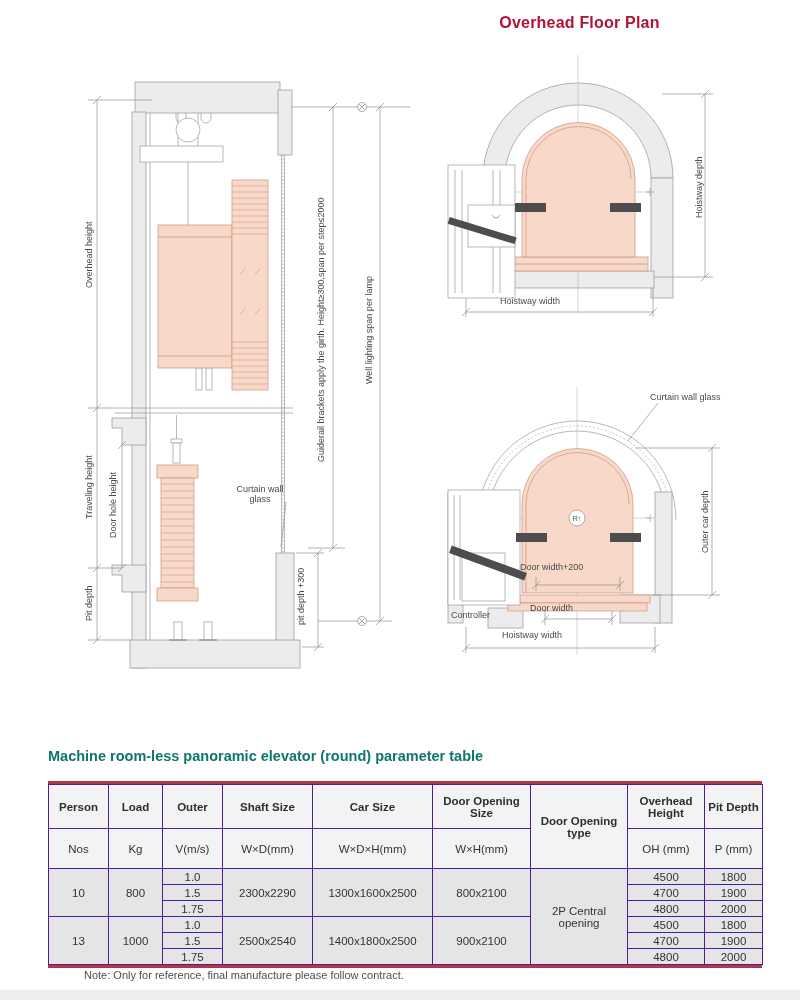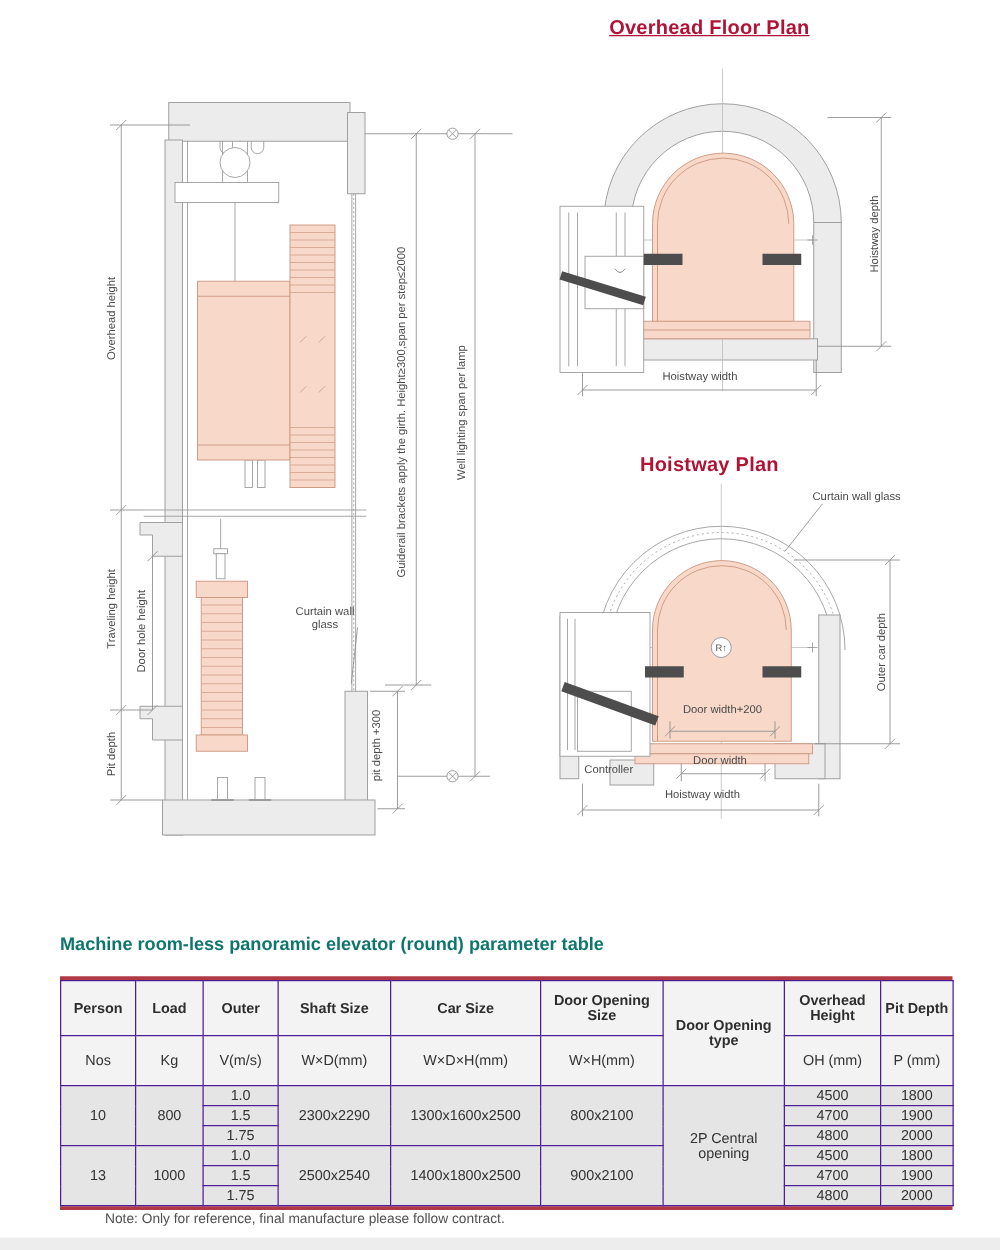--- a/index.html
+++ b/index.html
@@ -4,21 +4,21 @@
 <style>
   html,body{margin:0;padding:0;background:#fff;}
   .page{position:relative;width:800px;height:1000px;background:#ffffff;overflow:hidden;
         font-family:"Liberation Sans","DejaVu Sans",sans-serif;}
   .fig-title{position:absolute;margin:0;font-size:16px;font-weight:700;color:#b01334;
              text-align:center;letter-spacing:.2px;}
   .tbl-title{position:absolute;margin:0;font-size:14.5px;font-weight:700;color:#0f766e;}
   .dlabel{position:absolute;font-size:9px;color:#4a4a4a;line-height:1.15;}
   .vlabel{position:absolute;font-size:9px;color:#4a4a4a;writing-mode:vertical-rl;
           transform:rotate(180deg);text-align:center;white-space:nowrap;}
-  .hlabel{position:absolute;font-size:9px;color:#4a4a4a;text-align:center;white-space:nowrap;}
+  .hlabel{position:absolute;font-size:9px;color:#4a4a4a;text-align:left;white-space:nowrap;}
   svg{position:absolute;}
   .tablewrap{position:absolute;left:48px;top:781px;width:714px;
              border-top:3px solid #b03a44;border-bottom:3px solid #b03a44;}
   table{border-collapse:collapse;table-layout:fixed;width:714px;font-size:11.5px;color:#333;}
   th,td{border:1px solid #4c1d95;text-align:center;vertical-align:middle;padding:1px 3px;
         overflow:hidden;}
   th{background:#f3f3f3;font-weight:700;color:#2e2e2e;}
   td.unit{background:#f3f3f3;font-weight:400;}
   tr.h1{height:44px;} tr.h2{height:40px;} tr.d{height:16px;}
   td{background:#e5e5e5;}
@@ -116,21 +116,21 @@
 
   <div class="vlabel" style="left:84px;top:105px;height:300px;">Overhead height</div>
   <div class="vlabel" style="left:84px;top:408px;height:158px;">Traveling height</div>
   <div class="vlabel" style="left:108px;top:443px;height:124px;">Door hole height</div>
   <div class="vlabel" style="left:84px;top:566px;height:74px;">Pit depth</div>
   <div class="vlabel" style="left:296px;top:548px;height:96px;">pit depth +300</div>
   <div class="vlabel" style="left:316px;top:115px;height:430px;">Guiderail brackets apply the girth. Height≥300,span per step≤2000</div>
   <div class="vlabel" style="left:364px;top:160px;height:340px;">Well lighting span per lamp</div>
   <div class="dlabel" style="left:228px;top:484px;width:64px;text-align:center;">Curtain wall glass</div>
 
-  <h2 class="fig-title" style="left:440px;top:14px;width:255px;text-decoration:underline;">Overhead Floor Plan</h2>
+  <h2 class="fig-title" style="left:452px;top:14px;width:255px;">Overhead Floor Plan</h2>
 
   <svg style="left:440px;top:45px;" width="360" height="295" viewBox="0 0 360 295">
     <g fill="#ececec" stroke="#a0a0a0" stroke-width="0.8">
       <path d="M43,133 A95,95 0 0 1 233,133 L211,133 A73,73 0 0 0 65,133 Z"></path>
       <rect x="211" y="133" width="22" height="120"></rect>
       <rect x="43" y="133" width="22" height="30"></rect>
       <rect x="62" y="226" width="152" height="17"></rect>
     </g>
     <g stroke="#b8b8b8" stroke-width="0.6" fill="none">
       <line x1="138" y1="10" x2="138" y2="268"></line>
@@ -164,21 +164,20 @@
       <line x1="26" y1="253" x2="26" y2="272"></line>
       <line x1="213" y1="243" x2="213" y2="272"></line>
       <line x1="26" y1="267" x2="213" y2="267"></line>
       <path d="M22,271L30,263 M209,271L217,263"></path>
     </g>
   </svg>
 
   <div class="vlabel" style="left:694px;top:95px;height:185px;">Hoistway depth</div>
   <div class="hlabel" style="left:500px;top:296px;width:120px;">Hoistway width</div>
 
-  <h2 class="fig-title" style="left:440px;top:364px;width:255px;">Hoistway Plan</h2>
 
   <svg style="left:440px;top:355px;" width="360" height="325" viewBox="0 0 360 325">
     <g stroke="#9a9a9a" stroke-width="0.7" fill="none">
       <path d="M38,165 A99,99 0 0 1 236,165"></path>
       <path d="M48,165 A89,89 0 0 1 226,165"></path>
       <path d="M43,165 A94,94 0 0 1 231,165" stroke-dasharray="1.5,2.5"></path>
     </g>
     <g fill="#ececec" stroke="#a0a0a0" stroke-width="0.8">
       <rect x="8" y="138" width="15" height="130"></rect>
       <rect x="215" y="137" width="17" height="131"></rect>

